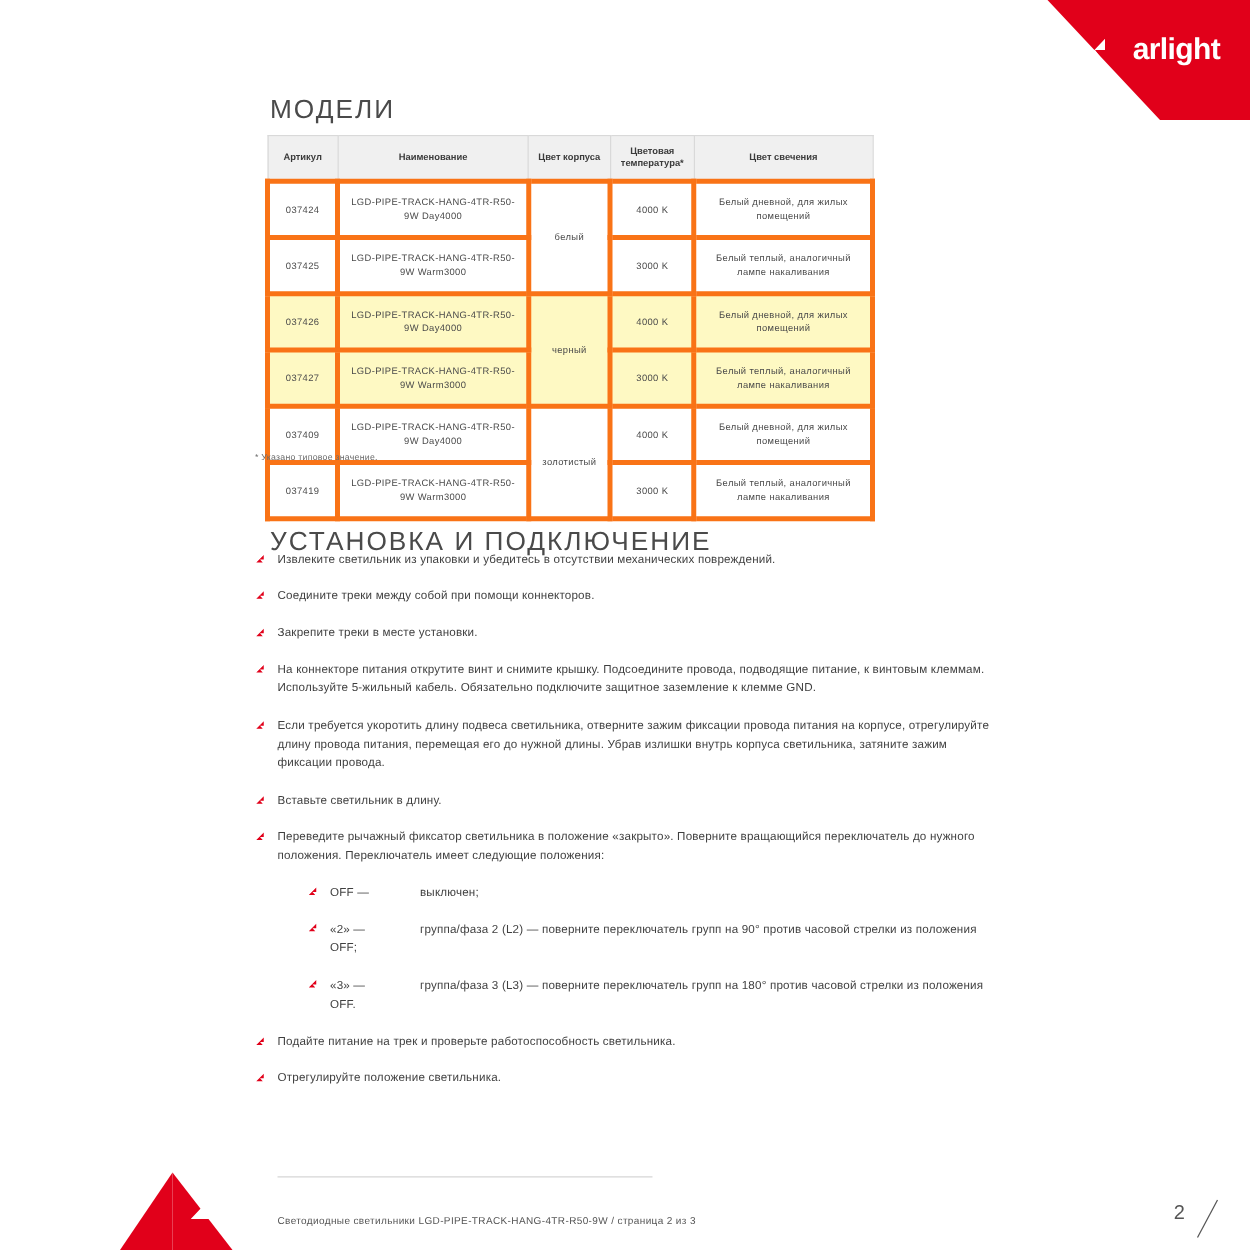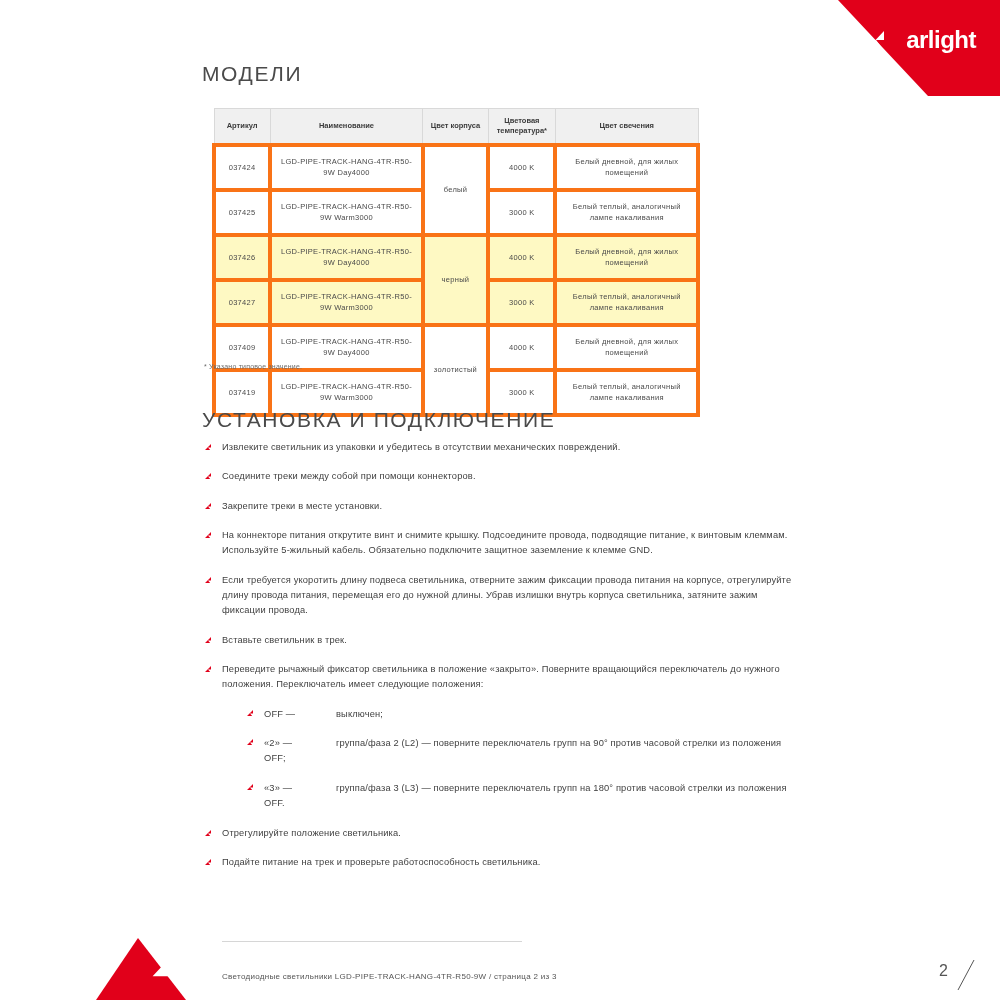--- a/index.html
+++ b/index.html
@@ -73,21 +73,21 @@
     width: 1000px;
     height: 1000px;
   }
 
   h1.section-title {
     position: absolute;
     font-size: 21px;
     font-weight: normal;
     letter-spacing: 1.6px;
     color: #4a4a4a;
-    margin: 0;
+    margin: 14px;
   }
   #title-models { left: 202px; top: 62px; }
   #title-install { left: 202px; top: 408px; }
 
   
   table.models {
     position: absolute;
     left: 212px;
     top: 108px;
     width: 488px;
@@ -350,21 +350,21 @@
       <span>Если требуется укоротить длину подвеса светильника, отверните зажим фиксации провода питания на корпусе, отрегулируйте длину провода питания, перемещая его до нужной длины. Убрав излишки внутрь корпуса светильника, затяните зажим фиксации провода.</span>
     </div>
 
 
     <div class="step">
       <span class="bullet">
         <svg width="8" height="9" viewBox="0 0 8 9">
             <path d="M1 7 L7 1 L7 4.5 L4 4.5 L6.2 7 Z" fill="#e1001a"></path>
           </svg>
       </span>
-      <span>Вставьте светильник в трек.</span>
+      <span>Вставьте светильник в длину.</span>
     </div>
 
     <div class="step">
       <span class="bullet">
         <svg width="8" height="9" viewBox="0 0 8 9">
             <path d="M1 7 L7 1 L7 4.5 L4 4.5 L6.2 7 Z" fill="#e1001a"></path>
           </svg>
       </span>
       <span>Переведите рычажный фиксатор светильника в положение «закрыто». Поверните вращающийся переключатель до нужного положения. Переключатель имеет следующие положения:</span>
 
@@ -395,30 +395,30 @@
         </div>
       </div>
     </div>
 
     <div class="step">
       <span class="bullet">
         <svg width="8" height="9" viewBox="0 0 8 9">
             <path d="M1 7 L7 1 L7 4.5 L4 4.5 L6.2 7 Z" fill="#e1001a"></path>
           </svg>
       </span>
+      <span>Подайте питание на трек и проверьте работоспособность светильника.</span>
+    </div>
+
+    <div class="step">
+      <span class="bullet">
+        <svg width="8" height="9" viewBox="0 0 8 9">
+            <path d="M1 7 L7 1 L7 4.5 L4 4.5 L6.2 7 Z" fill="#e1001a"></path>
+          </svg>
+      </span>
       <span>Отрегулируйте положение светильника.</span>
-    </div>
-
-    <div class="step">
-      <span class="bullet">
-        <svg width="8" height="9" viewBox="0 0 8 9">
-            <path d="M1 7 L7 1 L7 4.5 L4 4.5 L6.2 7 Z" fill="#e1001a"></path>
-          </svg>
-      </span>
-      <span>Подайте питание на трек и проверьте работоспособность светильника.</span>
     </div>
 
   </div>
 
   <div class="footer-line"></div>
   <div class="footer-text">Светодиодные светильники LGD-PIPE-TRACK-HANG-4TR-R50-9W / страница 2 из 3</div>
   <div class="page-number">2</div>
   <div class="footer-slash">
     <svg width="22" height="34" viewBox="0 0 22 34">
         <line x1="2" y1="32" x2="18" y2="2" stroke="#555555" stroke-width="1"></line>

